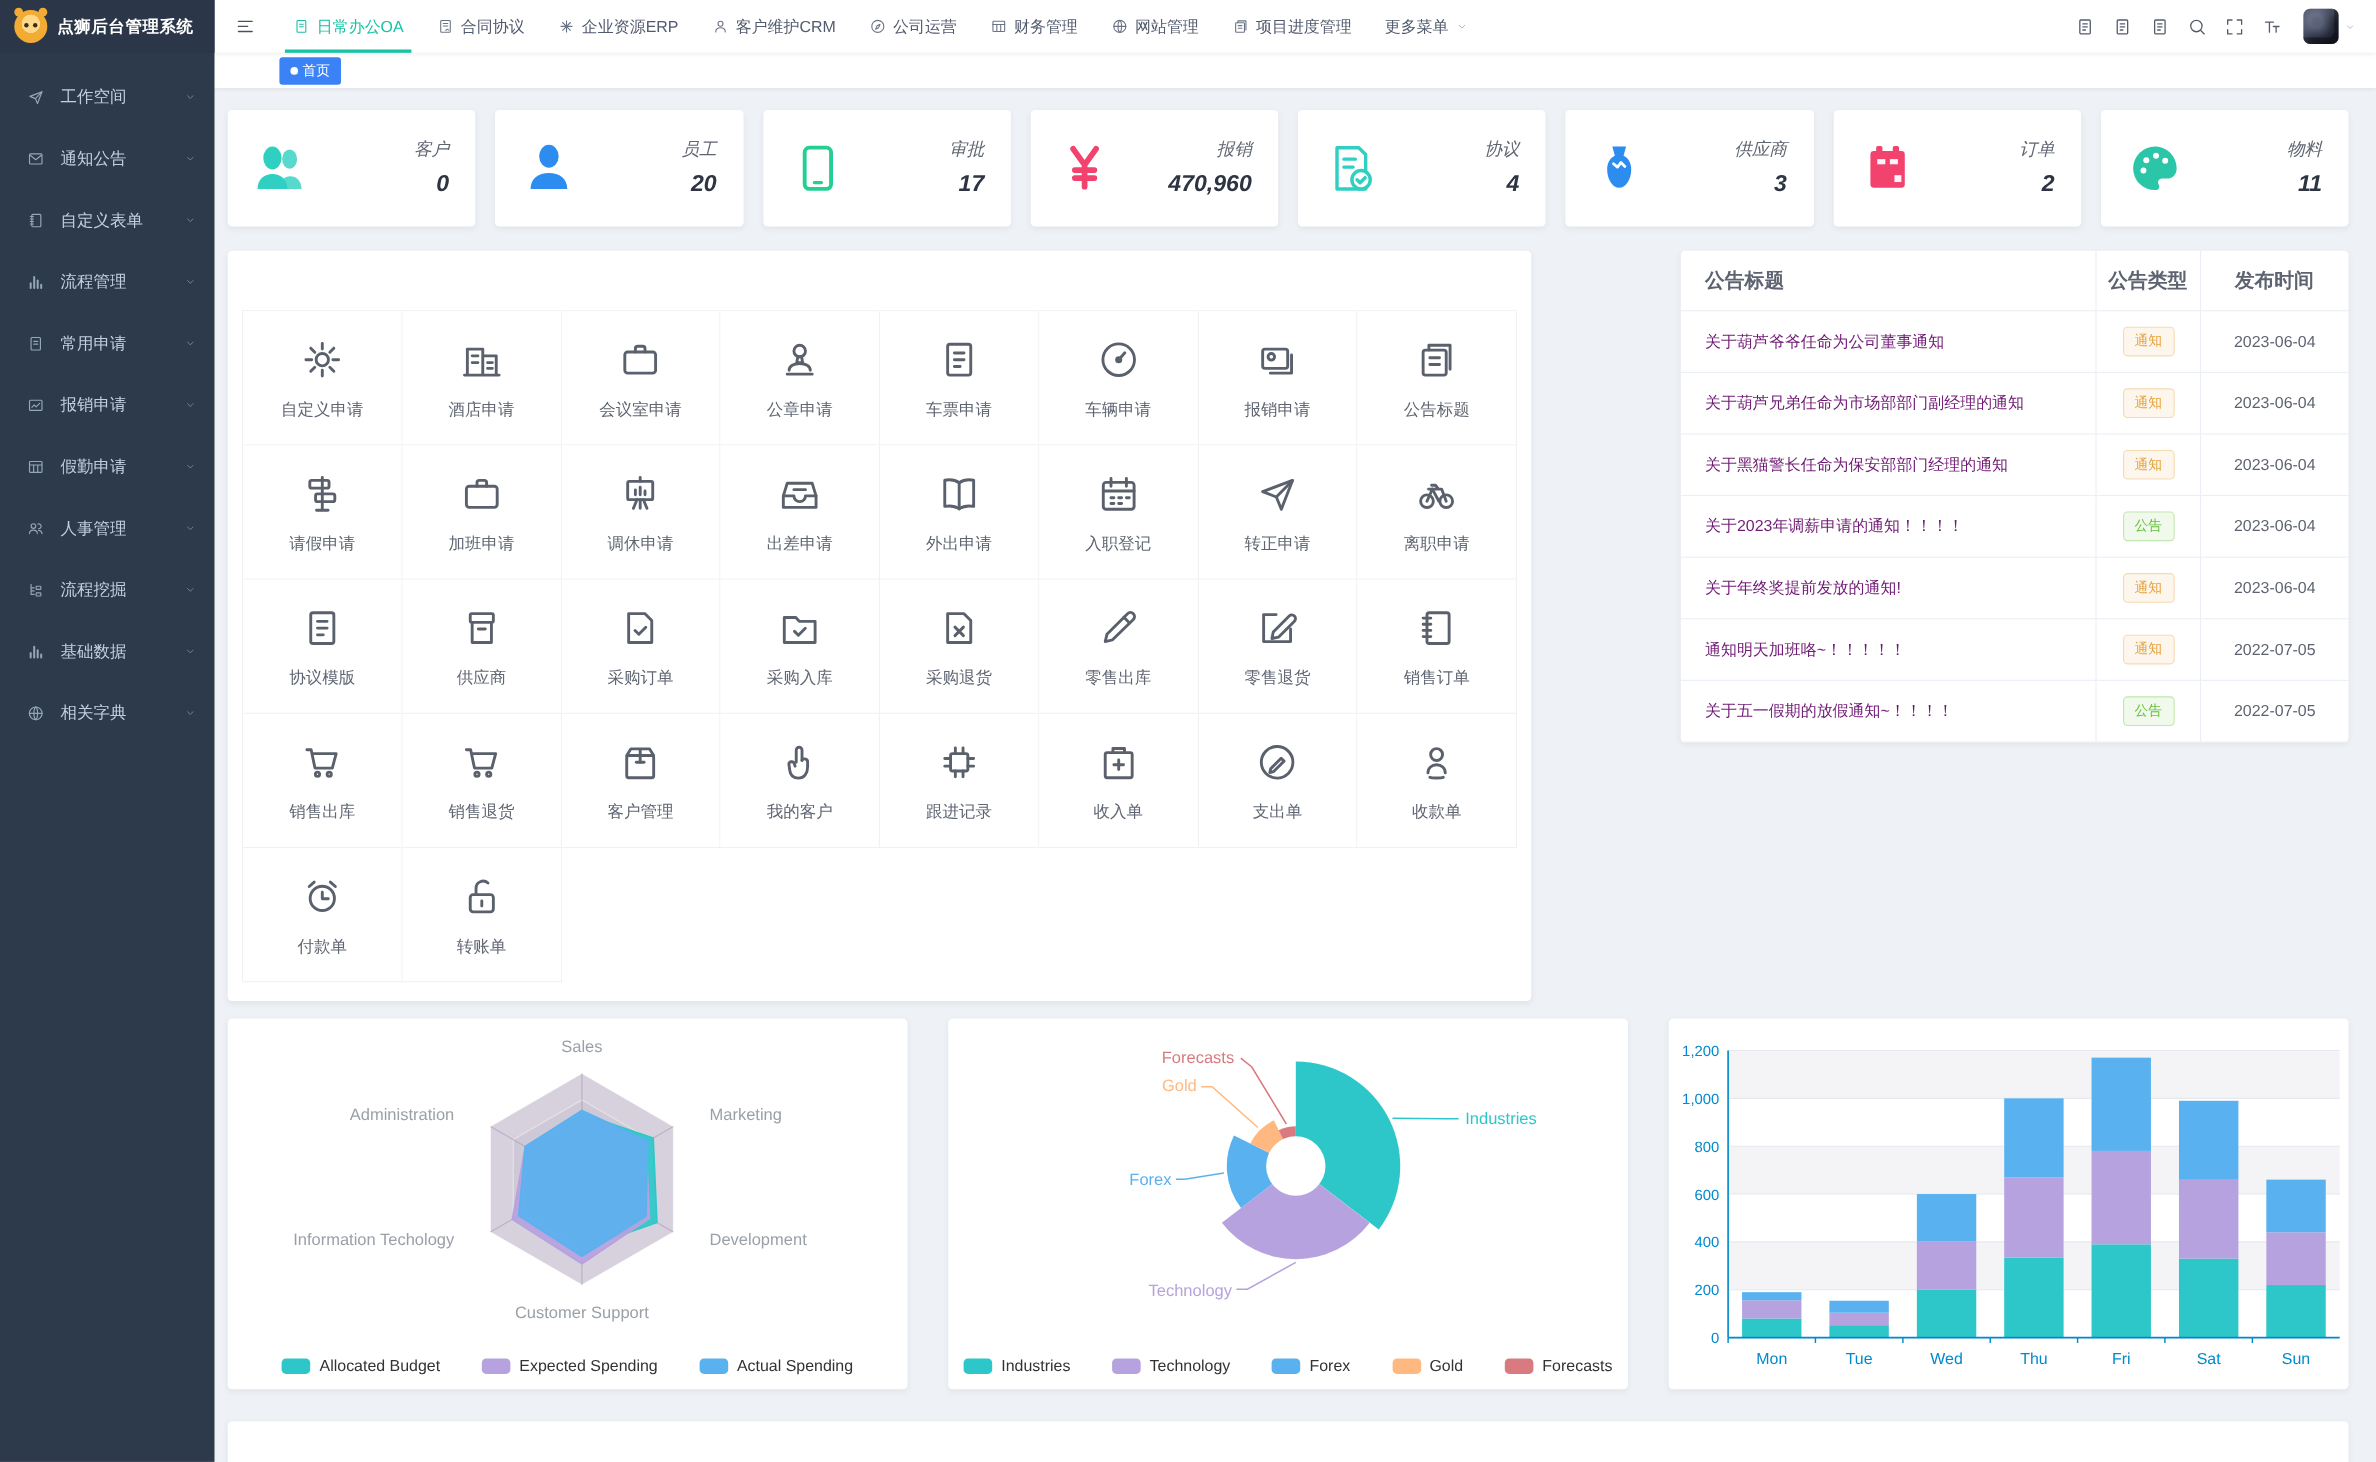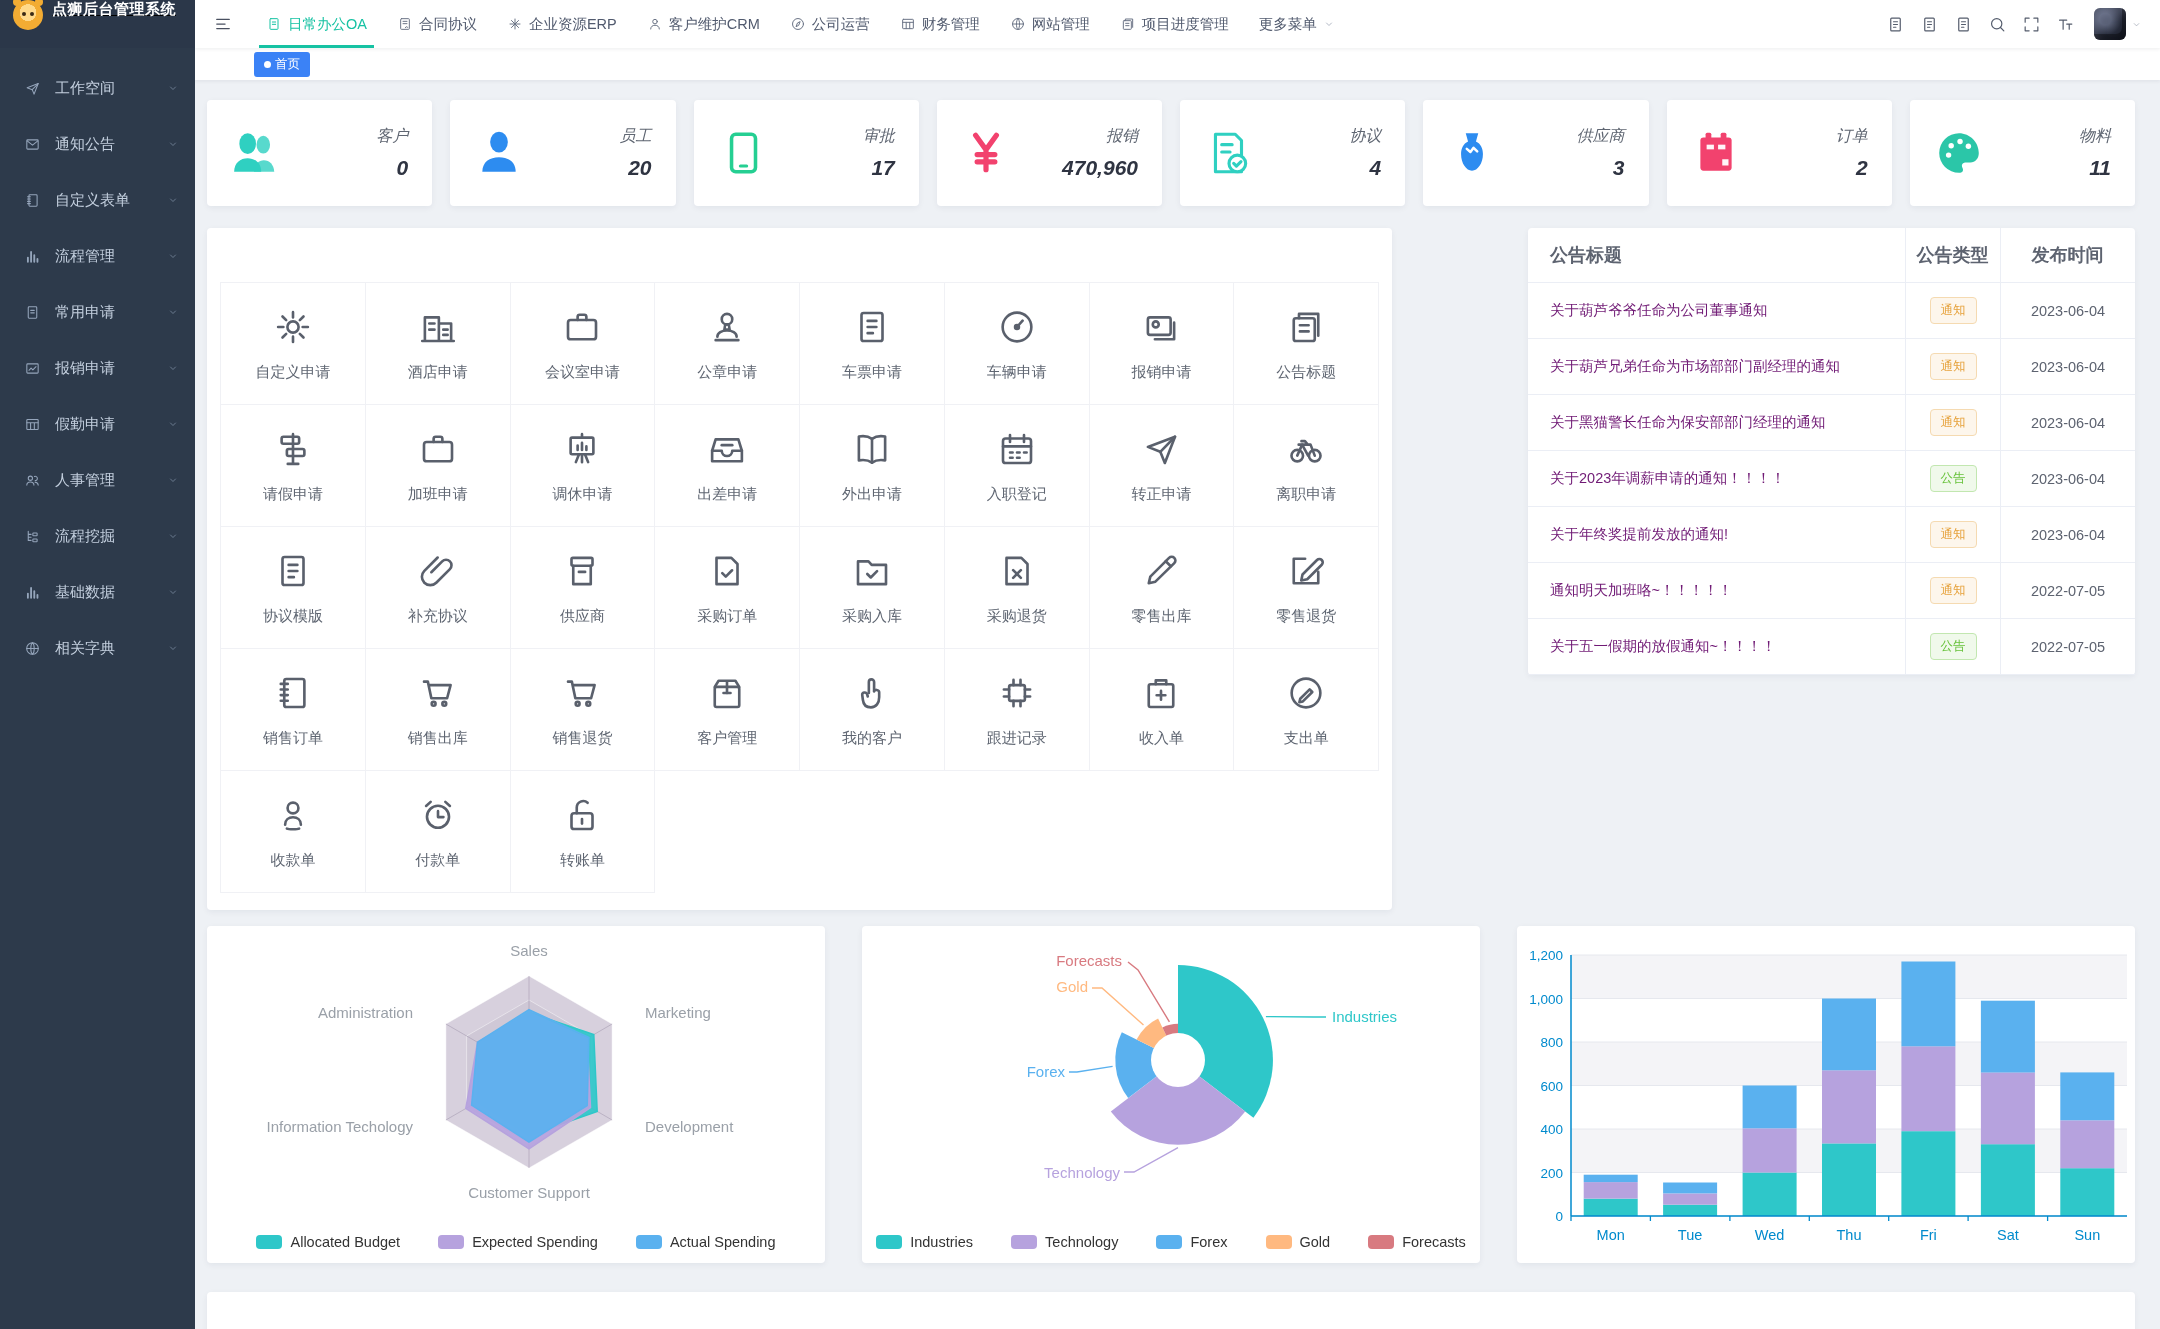--- a/index.html
+++ b/index.html
@@ -1,20 +1,20 @@
 <!DOCTYPE html>
 <html><head>
 <meta charset="utf-8">
 <style>
   html,body{margin:0;padding:0;}
   body{width:2160px;height:1329px;font-family:"Liberation Sans","DejaVu Sans",sans-serif;background:#eef1f5;overflow:hidden;}
   #app{position:relative;width:2160px;height:1329px;overflow:hidden;background:#eef1f5;}
   
   .sidebar{position:absolute;left:0;top:0;width:195px;height:100%;background:#2d3a4b;z-index:5;}
-  .logo{height:48px;display:flex;align-items:flex-start;gap:9px;padding-left:13px;background:#2b3749;cursor:pointer;text-decoration:underline;}
+  .logo{height:48px;display:flex;align-items:center;gap:9px;padding-left:13px;background:#2b3749;cursor:pointer;}
   .logo-badge{width:30px;height:30px;border-radius:50%;background:radial-gradient(circle at 50% 42%,#ffd98a 0 36%,#f3ac33 37% 100%);position:relative;flex:none;}
   .logo-badge:before{content:"";position:absolute;left:9px;top:12px;width:4px;height:4px;border-radius:50%;background:#3a2a16;box-shadow:8px 0 0 #3a2a16;}
   .logo-badge:after{content:"";position:absolute;left:0px;top:-2px;width:8px;height:8px;border-radius:50%;background:#f3ac33;box-shadow:22px 0 0 #f3ac33;}
   .logo-title{color:#fff;font-size:15px;font-weight:bold;letter-spacing:.5px;white-space:nowrap;}
   .menu{padding-top:12px;}
   .menu-item{height:56px;display:flex;align-items:center;padding-left:24px;position:relative;cursor:pointer;color:#c3cfde;}
   .menu-item .mi-icon{width:17px;height:17px;color:#95a5bb;margin-right:14px;flex:none;}
   .menu-item .mi-label{font-size:15px;}
   .menu-item .mi-caret{position:absolute;right:16px;width:12px;height:12px;color:#7f8fa4;}
   
@@ -651,28 +651,20 @@
                 <svg viewBox="0 0 24 24" fill="none" stroke="currentColor" stroke-width="1.5" stroke-linecap="round" stroke-linejoin="round">
                   <rect x="6" y="4" width="12" height="16" rx="1.2"></rect>
                   <path d="M9.5 8.5h5M9.5 12h5M9.5 15.5h3"></path>
                 </svg>
               </span>
               <span class="g-label">协议模版</span>
             </div>
             <div class="cell">
               <span class="g-icon">
                 <svg viewBox="0 0 24 24" fill="none" stroke="currentColor" stroke-width="1.5" stroke-linecap="round" stroke-linejoin="round">
-                  <path d="M8.2 12.7l6.2-6.2a3.1 3.1 0 0 1 4.4 4.4l-7.8 7.8a4.8 4.8 0 0 1-6.8-6.8l7.6-7.6"></path>
-                </svg>
-              </span>
-              <span class="g-label">补充协议</span>
-            </div>
-            <div class="cell">
-              <span class="g-icon">
-                <svg viewBox="0 0 24 24" fill="none" stroke="currentColor" stroke-width="1.5" stroke-linecap="round" stroke-linejoin="round">
                   <rect x="6" y="4.5" width="12" height="4.5" rx="0.8"></rect>
                   <path d="M7 9v10.5h10V9"></path>
                   <path d="M10.2 12.5h3.6"></path>
                 </svg>
               </span>
               <span class="g-label">供应商</span>
             </div>
             <div class="cell">
               <span class="g-icon">
                 <svg viewBox="0 0 24 24" fill="none" stroke="currentColor" stroke-width="1.5" stroke-linecap="round" stroke-linejoin="round">

